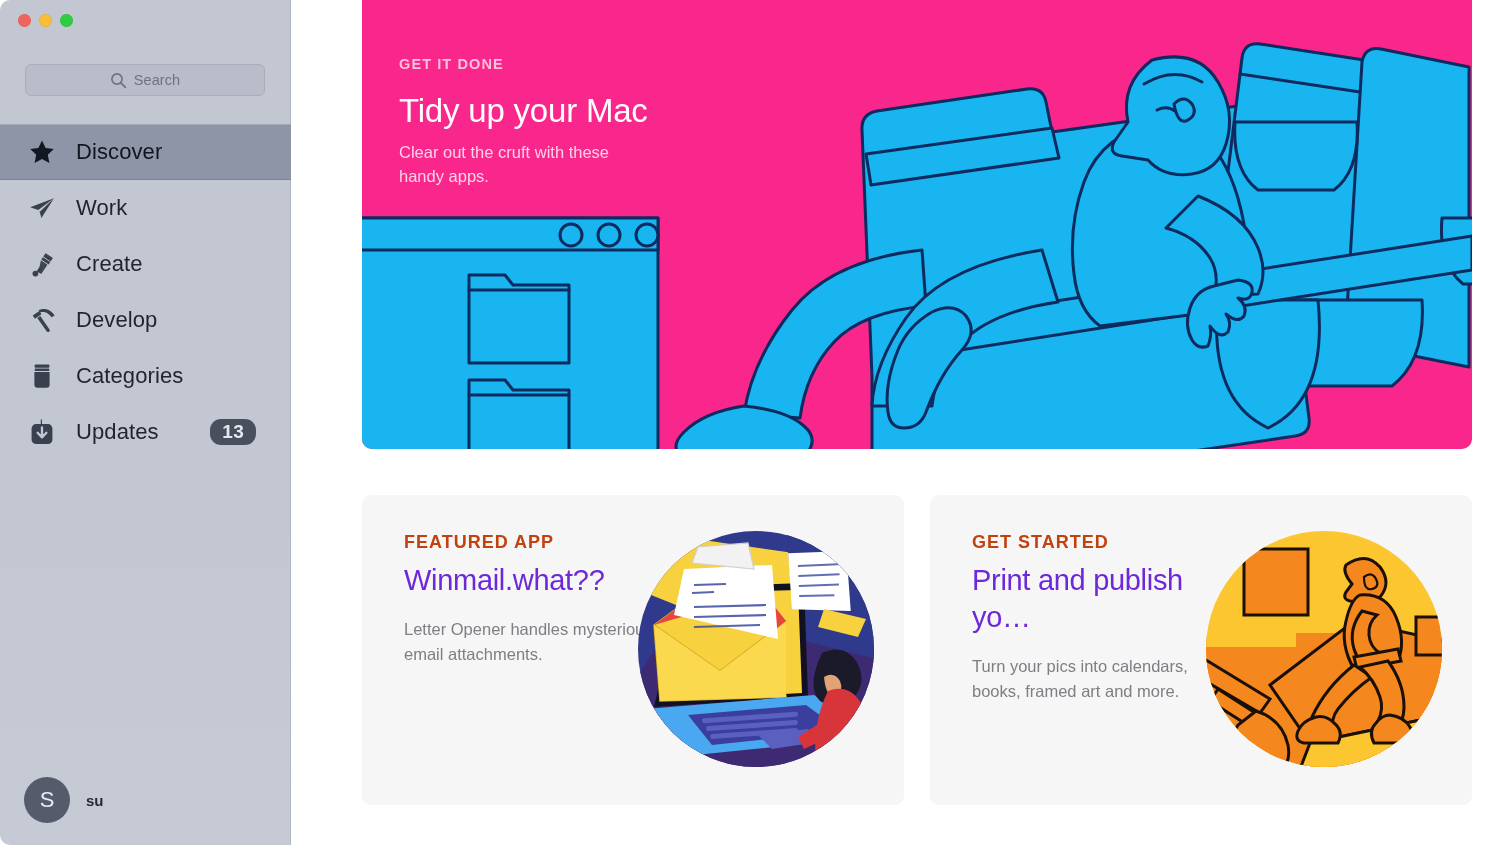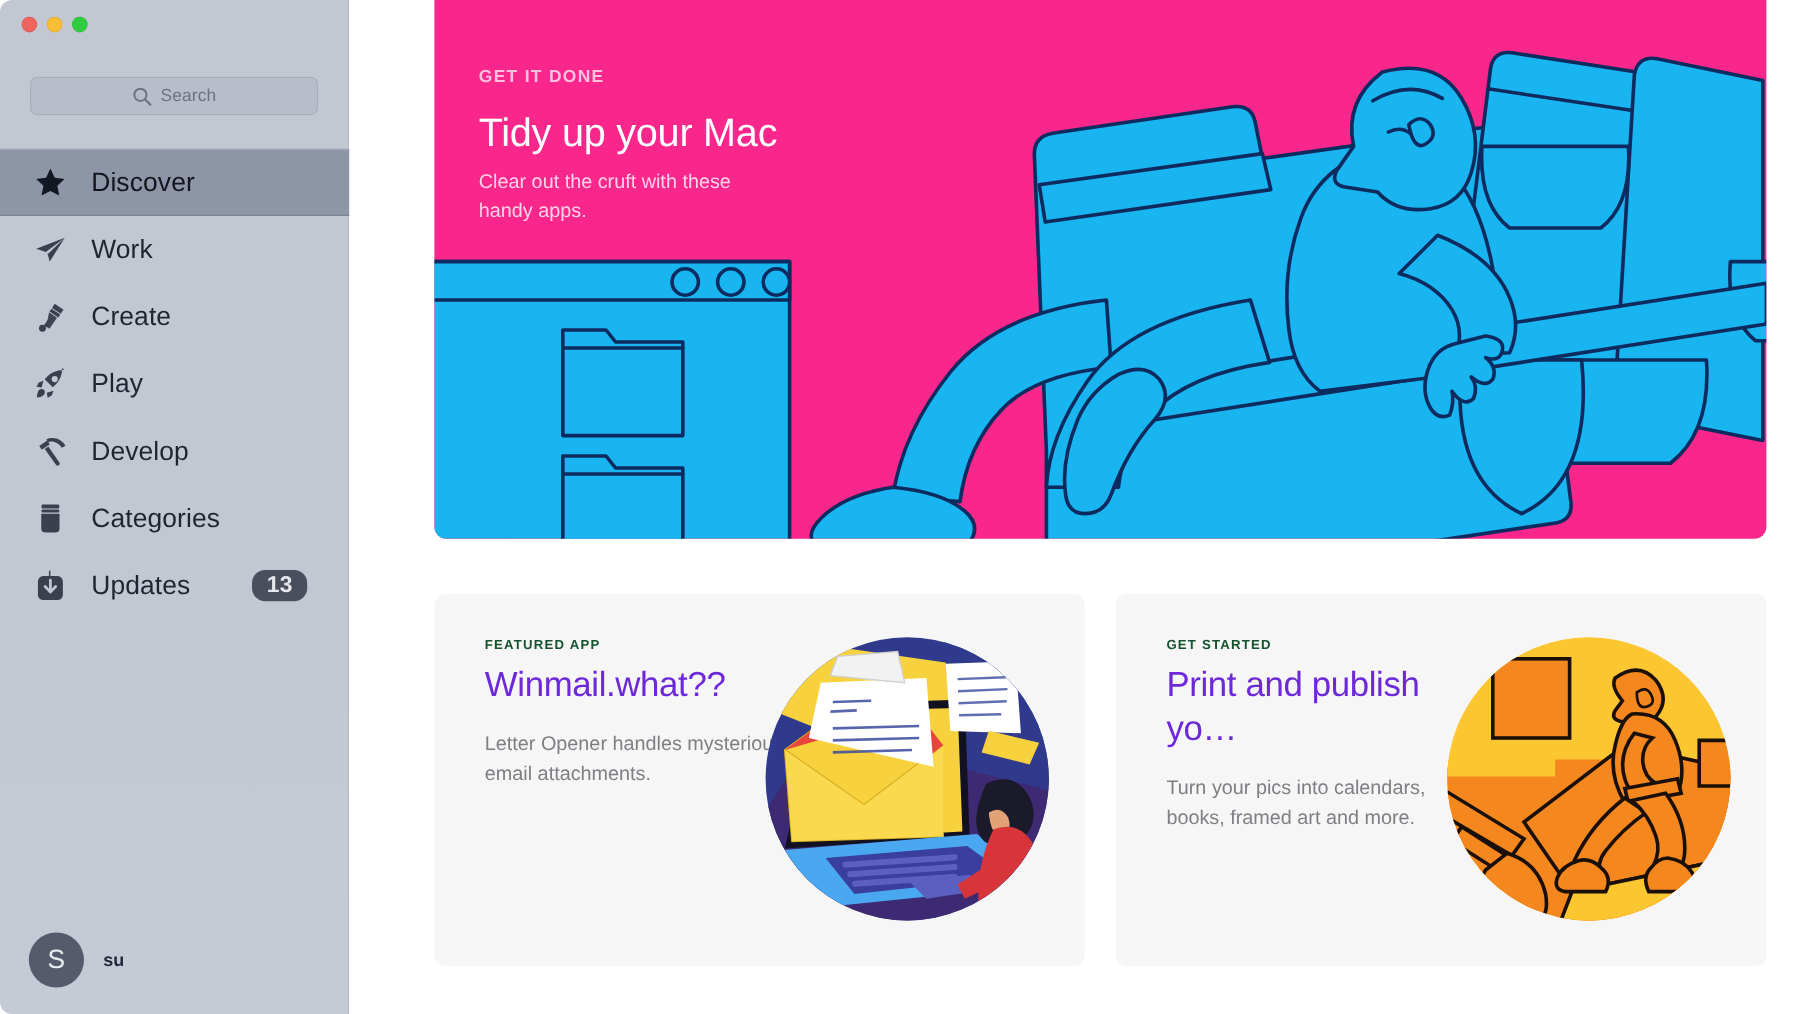--- a/index.html
+++ b/index.html
@@ -184,24 +184,24 @@
     background: #f6f6f6;
     border-radius: 9px;
     overflow: hidden;
   }
   .card-text {
     position: absolute;
     left: 42px; top: 37px;
     width: 250px;
   }
   .card-eyebrow {
-    font-size: 11px;
+    font-size: 18px;
     font-weight: bold;
     letter-spacing: 1.0px;
-    color: #14532d;
+    color: #c2410c;
     margin-bottom: 9px;
   }
   .card-title {
     font-size: 29px;
     color: #6d28d9;
     line-height: 1.28;
     letter-spacing: -.3px;
     margin-bottom: 18px;
   }
   .card-sub {
@@ -275,34 +275,20 @@
               <path d="M14.9 7.2l7.3 4.9-1.6 2.4-7.3-4.9z"></path>
               <path d="M12.9 10.3l6.6 4.4-6.3 9.3-2.7-1.8z" opacity=".96"></path>
               <circle cx="7.4" cy="23.6" r="2.9"></circle>
               <path d="M8.6 21.2l3.4-5 2.4 1.6-3.4 5z"></path>
             </g>
           </svg>
         </span>
         <span class="nav-label">Create</span>
       </div>
 
-      <div class="nav-item">
-        <span class="nav-icon">
-          <svg width="28" height="28" viewBox="0 0 28 28">
-            <g fill="#3a404e">
-              <path d="M25.6 2.4c-5 -.5 -10.2 1.4 -14 5.2l-2.4 2.4 6.8 6.8 2.4 -2.4c3.8 -3.8 5.7 -9 5.2 -14z"></path>
-              <path d="M8.2 11.3L4.3 12.8 2.4 16.2l4.3 .7z"></path>
-              <path d="M16.6 19.7l-1.5 3.9 -3.4 1.9 -.7 -4.3z"></path>
-              <path d="M8.8 19.1c-1.5 -1.5 -4 -.9 -5 1.1 -.8 1.6 -1 3.6 -1 5 0 0 2.5 -.1 4.3 -1 2.2 -1 2.9 -3.2 1.7 -5.1z"></path>
-              <circle cx="17.6" cy="9.9" r="2.6" fill="#c3c7d2"></circle>
-            </g>
-          </svg>
-        </span>
-        <span class="nav-label">Play</span>
-      </div>
 
       <div class="nav-item">
         <span class="nav-icon">
           <svg width="28" height="28" viewBox="0 0 28 28">
             <g fill="#3a404e">
               <path d="M10.6 4.3c3.4 -1.8 8.1 -1.6 11.6 .6 1.9 1.2 3.4 2.8 4.4 4.5l-3.1 1.8c-.9 -1.5 -2.2 -2.8 -3.8 -3.8 -2.5 -1.5 -5.4 -1.8 -7.7 -1z"></path>
               <path d="M4.7 9.6l6.6 -4.5 2.2 3.2 -6.6 4.5z"></path>
               <path d="M9.3 12.1l3 -2.1 9.2 13.4c.5 .8 .3 1.8 -.5 2.4 -.8 .5 -1.8 .3 -2.4 -.5z"></path>
             </g>
           </svg>

